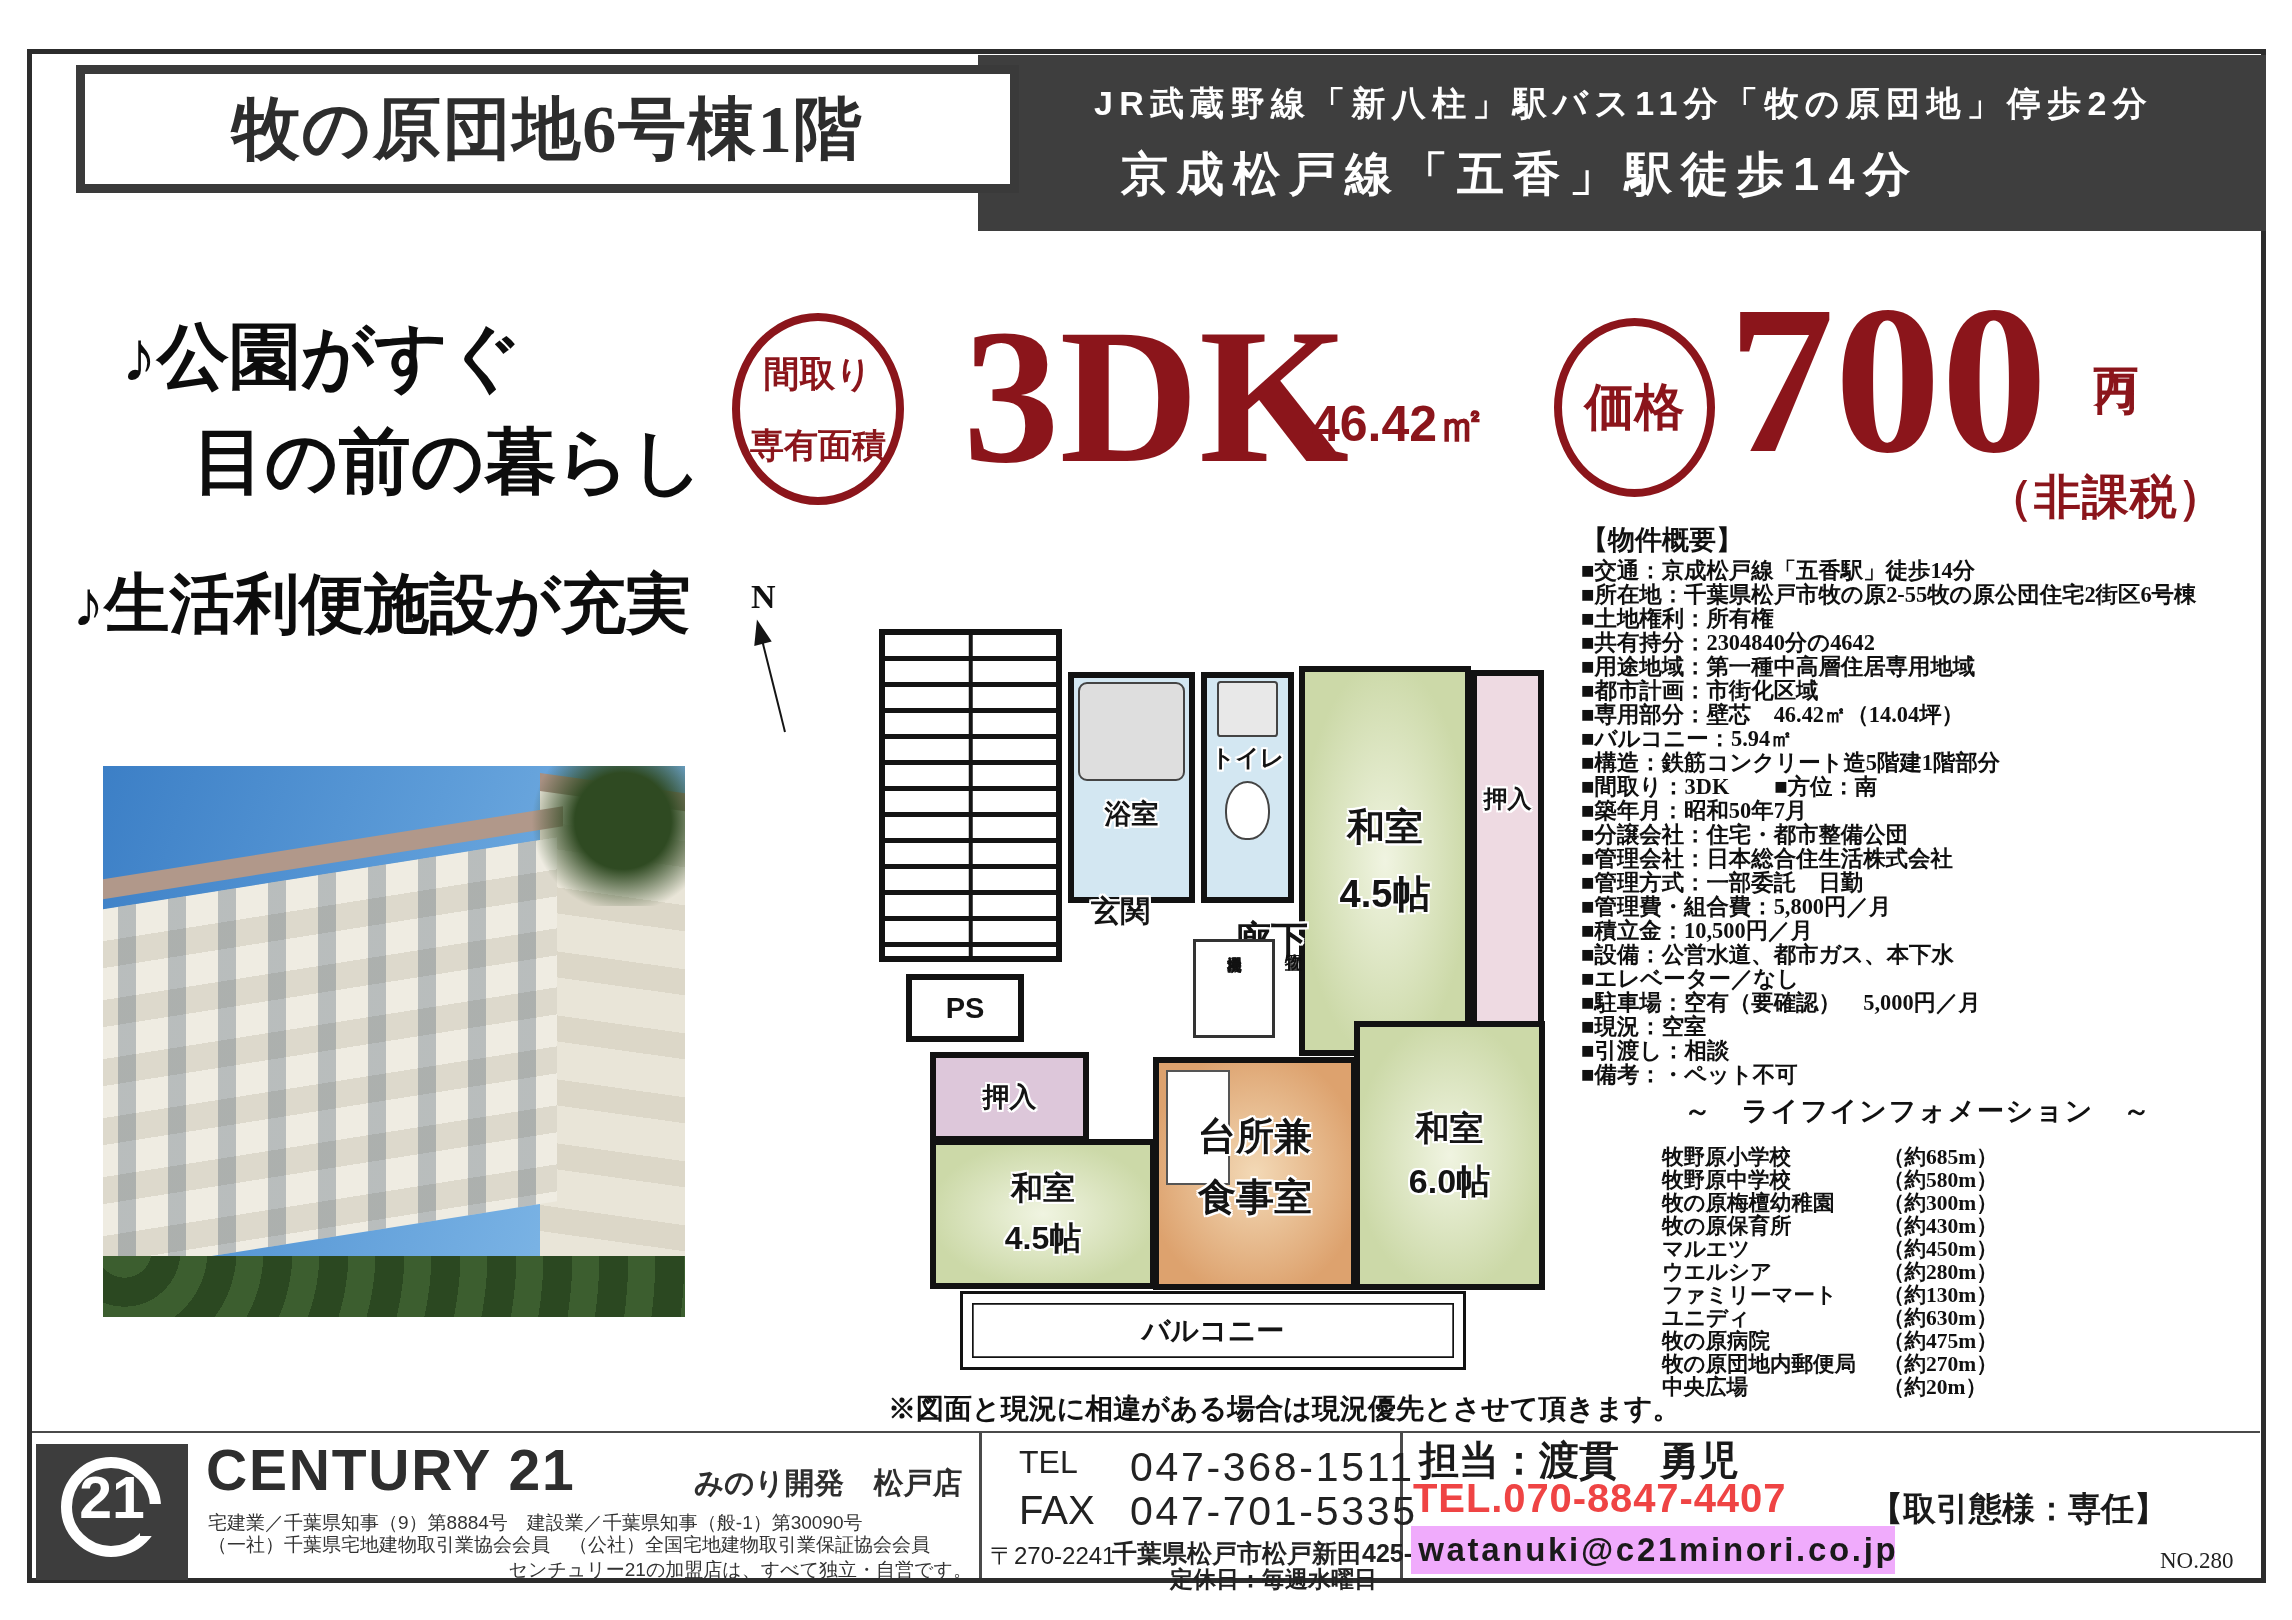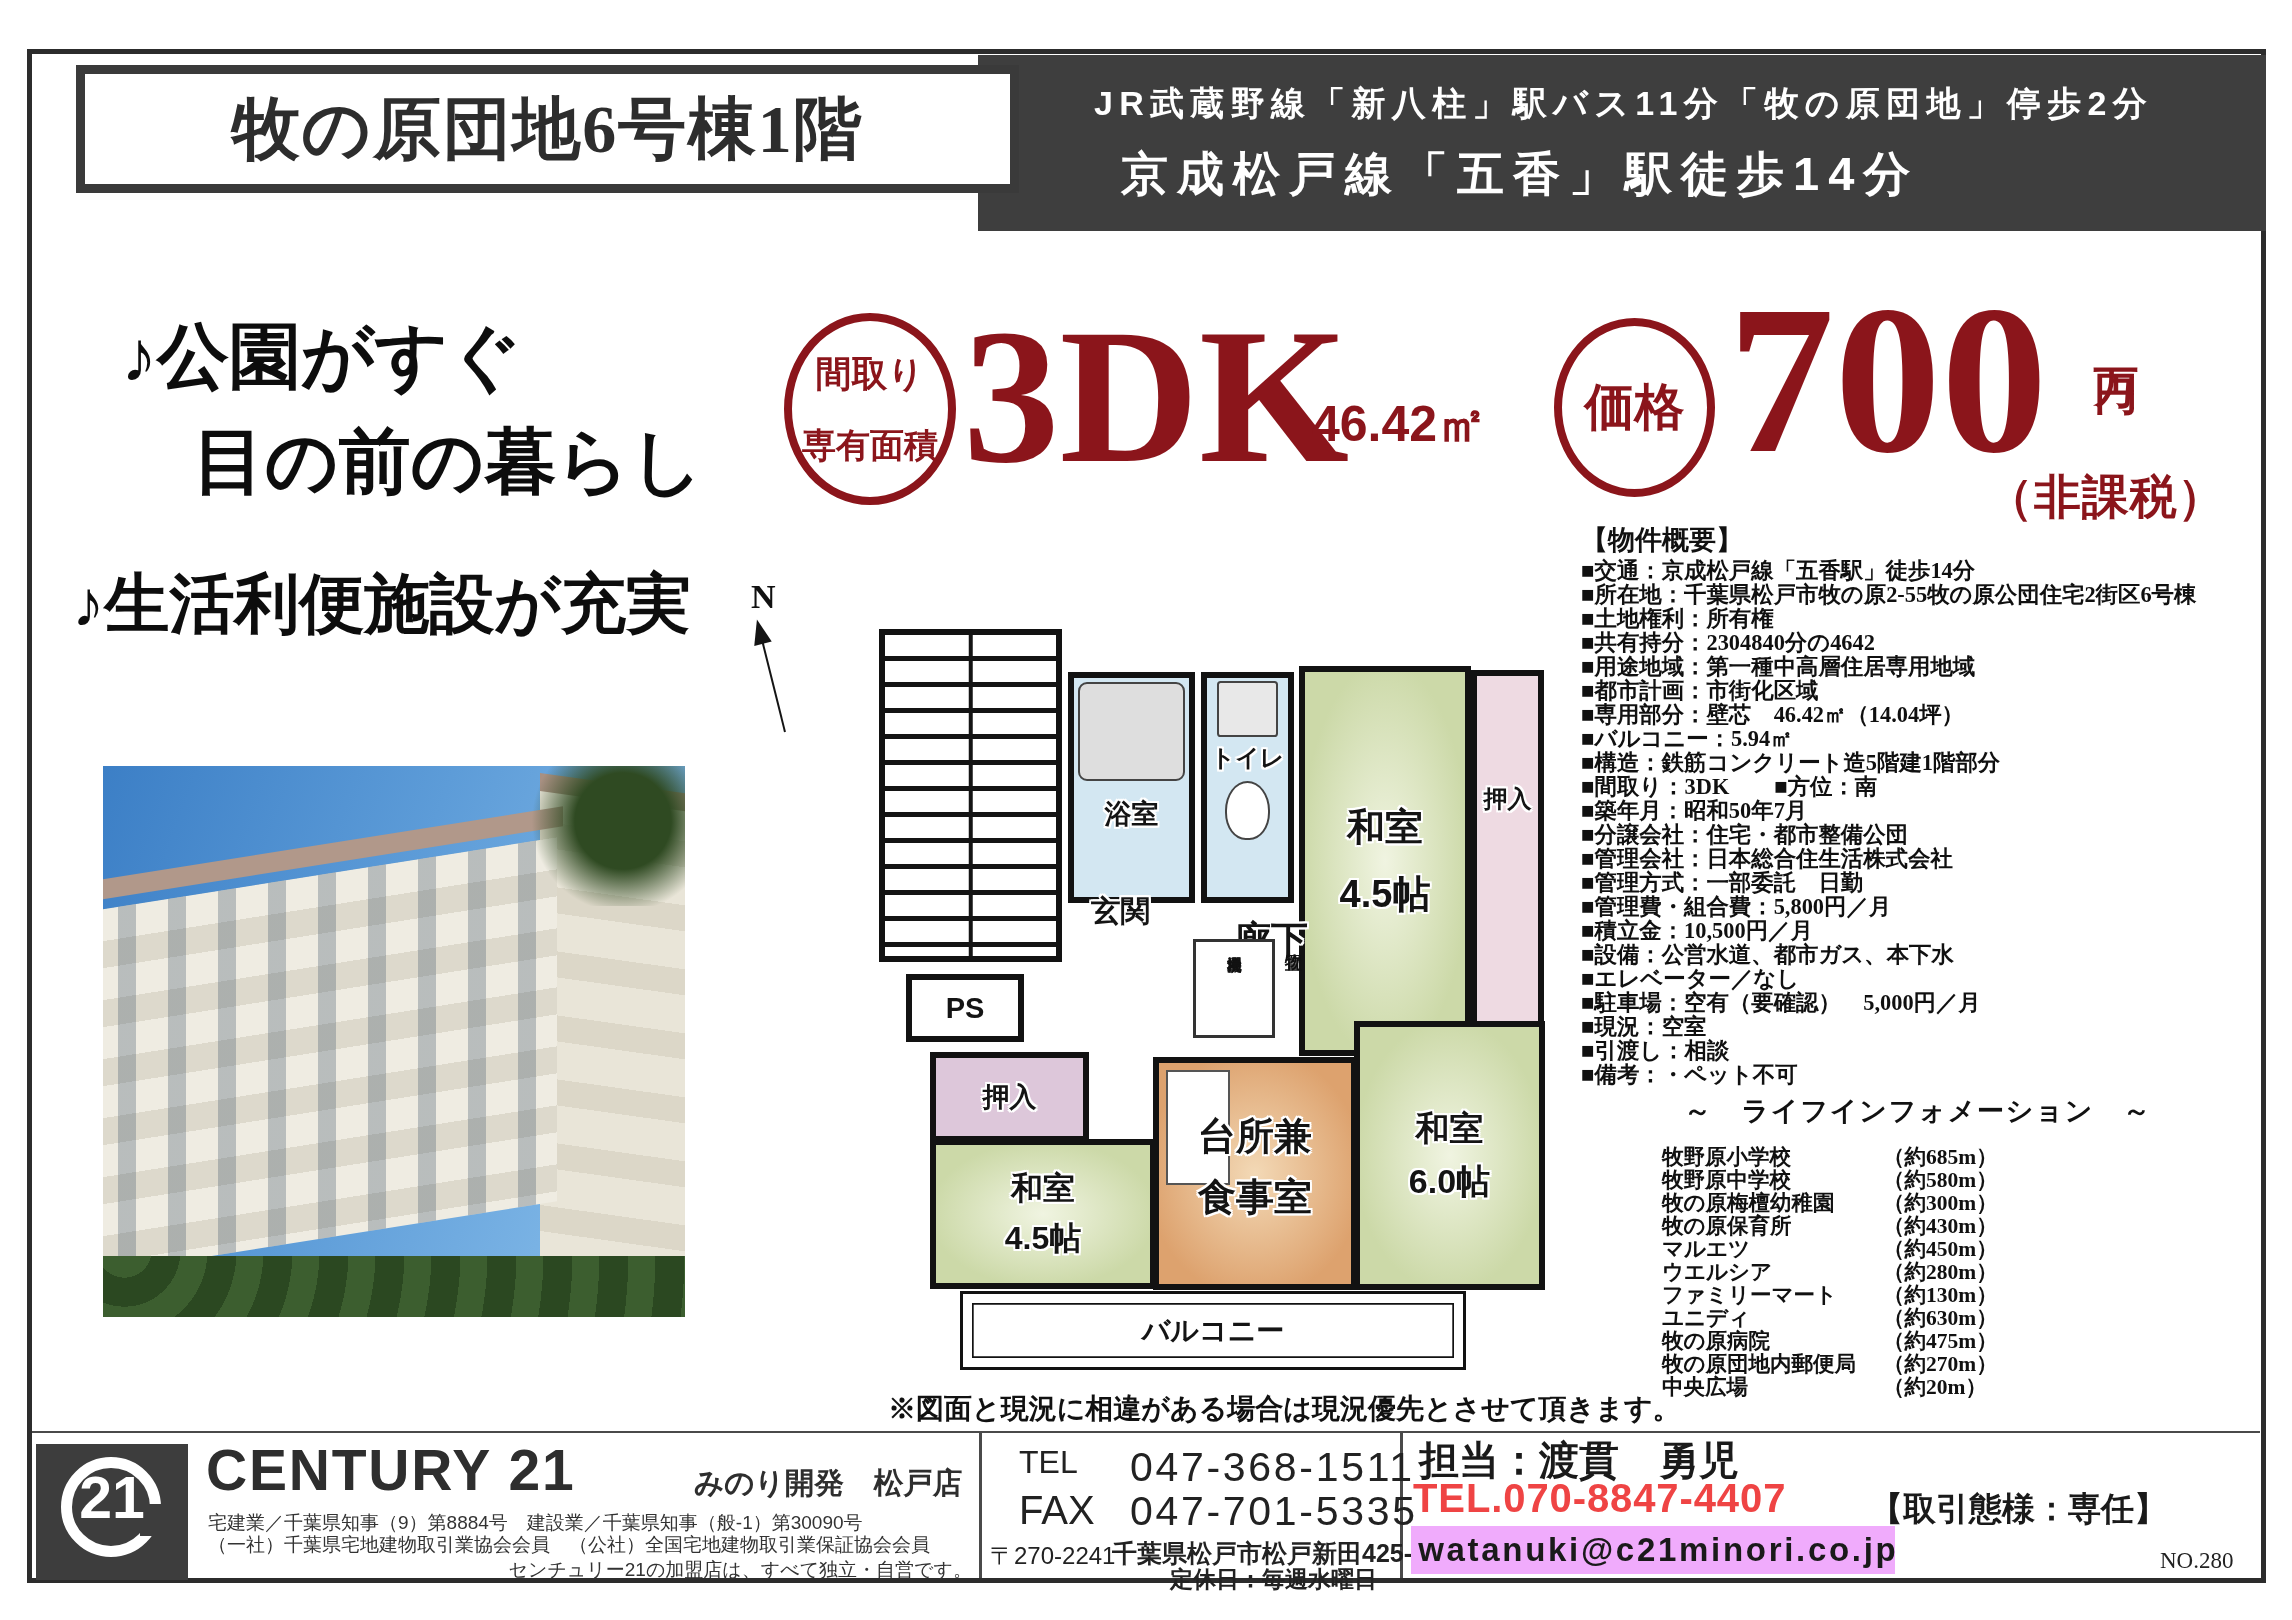--- a/index.html
+++ b/index.html
@@ -79,21 +79,21 @@
 <div class="abs access1 nowrap">JR武蔵野線「新八柱」駅バス11分「牧の原団地」停歩2分</div>
 <div class="abs access2 nowrap">京成松戸線「五香」駅徒歩14分</div>
 <div class="abs title-box serif">
   <span class="serif">牧の原団地6号棟1階</span>
 </div>
 
 <div class="abs catch serif nowrap" style="left:121px;top:309px;font-size:72px;">♪公園がすぐ</div>
 <div class="abs catch serif nowrap" style="left:193px;top:414px;font-size:72px;">目の前の暮らし</div>
 <div class="abs catch serif nowrap" style="left:72px;top:560px;font-size:65px;">♪生活利便施設が充実</div>
 
-<div class="abs badge" style="left:784px;top:313px;width:172px;height:192px;gap:24px;">
+<div class="abs badge" style="left:732px;top:313px;width:172px;height:192px;gap:24px;">
   <span style="font-size:36px;">間取り</span>
   <span style="font-size:34px;">専有面積</span>
 </div>
 <div class="abs big-red serif nowrap" style="left:963px;top:300px;font-size:193px;">3DK</div>
 <div class="abs big-red nowrap" style="left:1312px;top:399px;font-size:50px;">46.42㎡</div>
 
 <div class="abs badge" style="left:1554px;top:318px;width:161px;height:179px;">
   <span style="font-size:50px;">価格</span>
 </div>
 <div class="abs big-red serif nowrap" style="left:1728px;top:273px;font-size:213px;">700</div>

